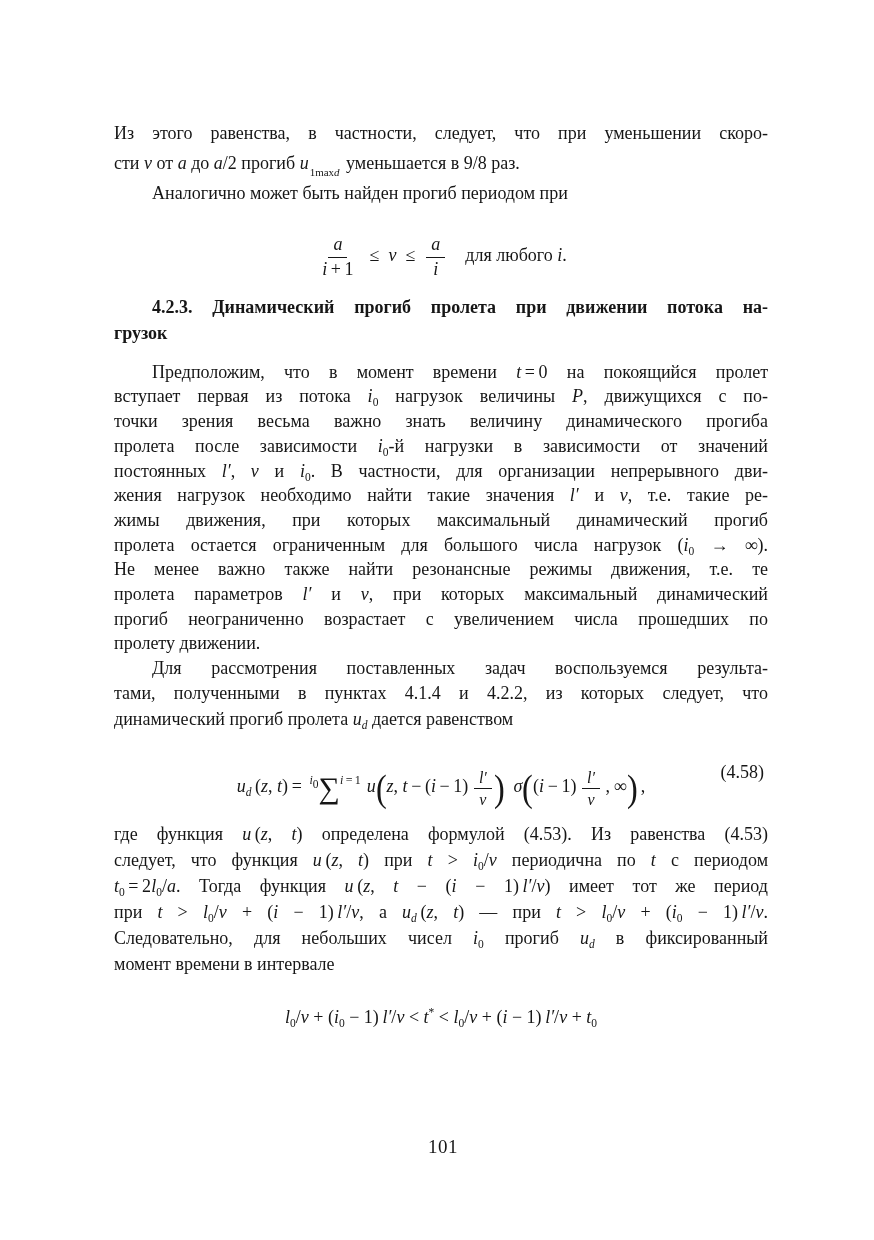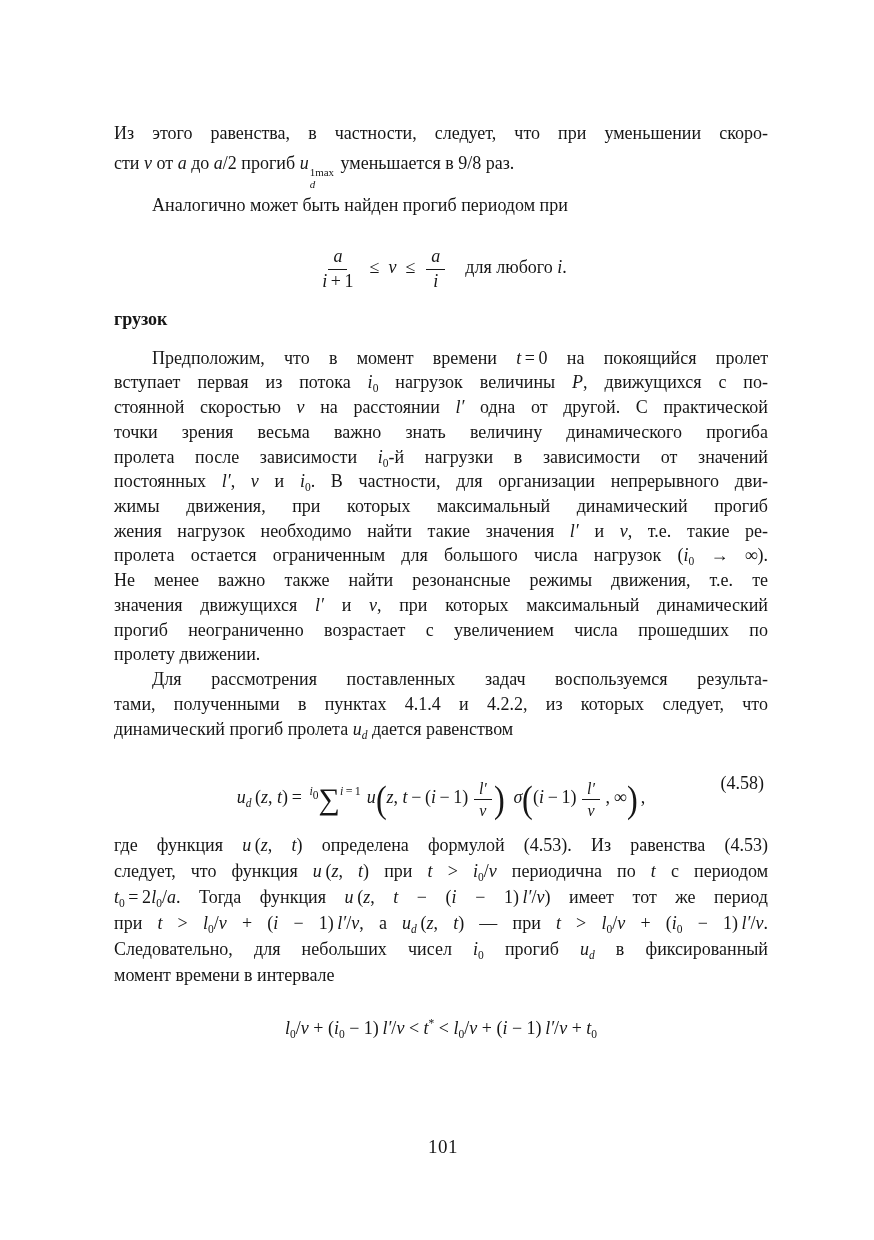--- a/index.html
+++ b/index.html
@@ -31,21 +31,21 @@
   .m3{margin:30px 0 0;}
   .frac{display:inline-flex;flex-direction:column;align-items:center;vertical-align:middle;margin:0 2px;}
   .fn{display:block;padding:1px 5px 2px;border-bottom:1.4px solid #161616;line-height:1.1;}
   .fd{display:block;padding:2px 5px 0;line-height:1.1;}
   .m1 .fn,.m1 .fd{font-size:18px;}
   .m458 .fn,.m458 .fd{font-size:16px;}
   .sum{display:inline-flex;flex-direction:row;align-items:flex-start;vertical-align:middle;margin:0 6px 0 4px;line-height:1;}
   .sl{font-size:12px;line-height:1.25;}
   .sg{font-size:30px;line-height:1;}
   .bigp{font-size:38px;font-weight:400;vertical-align:middle;line-height:0;display:inline-block;transform:scaleX(.85);margin:0 -1px;}
-  .stk{display:inline-flex;flex-direction:column;align-items:flex-start;vertical-align:-7px;line-height:1;margin:0 2px 0 1px;}
+  .stk{display:inline-flex;flex-direction:row;align-items:flex-start;vertical-align:-7px;line-height:1;margin:0 2px 0 1px;}
   .stk-t{font-size:11px;line-height:1.1;}
   .stk-b{font-size:11px;line-height:1.1;}
   .eqno{position:absolute;right:4px;top:-8px;font-size:18px;margin-top:8px;}
   .page-number{position:absolute;left:6px;top:1136px;width:100%;text-align:center;font-size:19px;letter-spacing:.5px;}
 </style>
 </head>
 <body>
 
 <div class="page">
   <div id="page-content">
@@ -58,34 +58,34 @@
         <div class="line indent short"><span class="seg">Аналогично может быть найден прогиб периодом при</span></div>
       </div>
       <div class="math m1"><span class="mline"><span class="frac">
             <span class="fn"><span class="seg it">a</span></span>
             <span class="fd"><span class="seg it">i</span><span class="seg"> + 1</span></span>
           </span><span class="seg"> ≤ </span><span class="seg it">v</span><span class="seg"> ≤ </span><span class="frac">
             <span class="fn"><span class="seg it">a</span></span>
             <span class="fd"><span class="seg it">i</span></span>
           </span><span class="seg"> для любого </span><span class="seg it">i</span><span class="seg">.</span></span></div>
       <div class="para heading">
+        <div class="line indent"><span class="seg bd">4.2.3. Динамический прогиб пролета при движении потока на-</span></div>
         <div class="line short"><span class="seg bd">грузок</span></div>
       </div>
       <div class="para p2 pp2">
         <div class="line indent"><span class="seg">Предположим, что в момент времени </span><span class="seg it">t</span><span class="seg"> = 0 на покоящийся пролет</span></div>
         <div class="line"><span class="seg">вступает первая из потока </span><span class="seg it">i</span><span class="sb">0</span><span class="seg"> нагрузок величины </span><span class="seg it">P</span><span class="seg">, движущихся с по-</span></div>
-        <div class="line"><span class="seg">стоянной скоростью </span><span class="seg it">v</span><span class="seg"> на расстоянии </span><span class="seg it">l′</span><span class="seg"> одна от другой. С практической</span></div>
         <div class="line"><span class="seg">точки зрения весьма важно знать величину динамического прогиба</span></div>
         <div class="line"><span class="seg">пролета после зависимости </span><span class="seg it">i</span><span class="sb">0</span><span class="seg">-й нагрузки в зависимости от значений</span></div>
         <div class="line"><span class="seg">постоянных </span><span class="seg it">l′</span><span class="seg">, </span><span class="seg it">v</span><span class="seg"> и </span><span class="seg it">i</span><span class="sb">0</span><span class="seg">. В частности, для организации непрерывного дви-</span></div>
+        <div class="line"><span class="seg">жения нагрузок необходимо найти такие значения </span><span class="seg it">l′</span><span class="seg"> и </span><span class="seg it">v</span><span class="seg">, т.е. такие ре-</span></div>
         <div class="line"><span class="seg">жимы движения, при которых максимальный динамический прогиб</span></div>
-        <div class="line"><span class="seg">жения нагрузок необходимо найти такие значения </span><span class="seg it">l′</span><span class="seg"> и </span><span class="seg it">v</span><span class="seg">, т.е. такие ре-</span></div>
         <div class="line"><span class="seg">пролета остается ограниченным для большого числа нагрузок (</span><span class="seg it">i</span><span class="sb">0</span><span class="seg"> → ∞).</span></div>
         <div class="line"><span class="seg">Не менее важно также найти резонансные режимы движения, т.е. те</span></div>
-        <div class="line"><span class="seg">значения движущихся </span><span class="seg it">l′</span><span class="seg"> и </span><span class="seg it">v</span><span class="seg">, при которых максимальный динамический</span></div>
+        <div class="line"><span class="seg">пролета параметров </span><span class="seg it">l′</span><span class="seg"> и </span><span class="seg it">v</span><span class="seg">, при которых максимальный динамический</span></div>
         <div class="line"><span class="seg">прогиб неограниченно возрастает с увеличением числа прошедших по</span></div>
         <div class="line short"><span class="seg">пролету движении.</span></div>
       </div>
       <div class="para p3">
         <div class="line indent"><span class="seg">Для рассмотрения поставленных задач воспользуемся результа-</span></div>
         <div class="line"><span class="seg">тами, полученными в пунктах 4.1.4 и 4.2.2, из которых следует, что</span></div>
         <div class="line short"><span class="seg">динамический прогиб пролета </span><span class="seg it">u</span><span class="sb it">d</span><span class="seg"> дается равенством</span></div>
       </div>
       <div class="math m458"><span class="mline"><span class="seg it">u</span><span class="sb it">d</span><span class="seg"> (</span><span class="seg it">z</span><span class="seg">, </span><span class="seg it">t</span><span class="seg">) = </span><span class="sum">
             <span class="sl"><span class="seg it">i</span><span class="sb">0</span></span>

